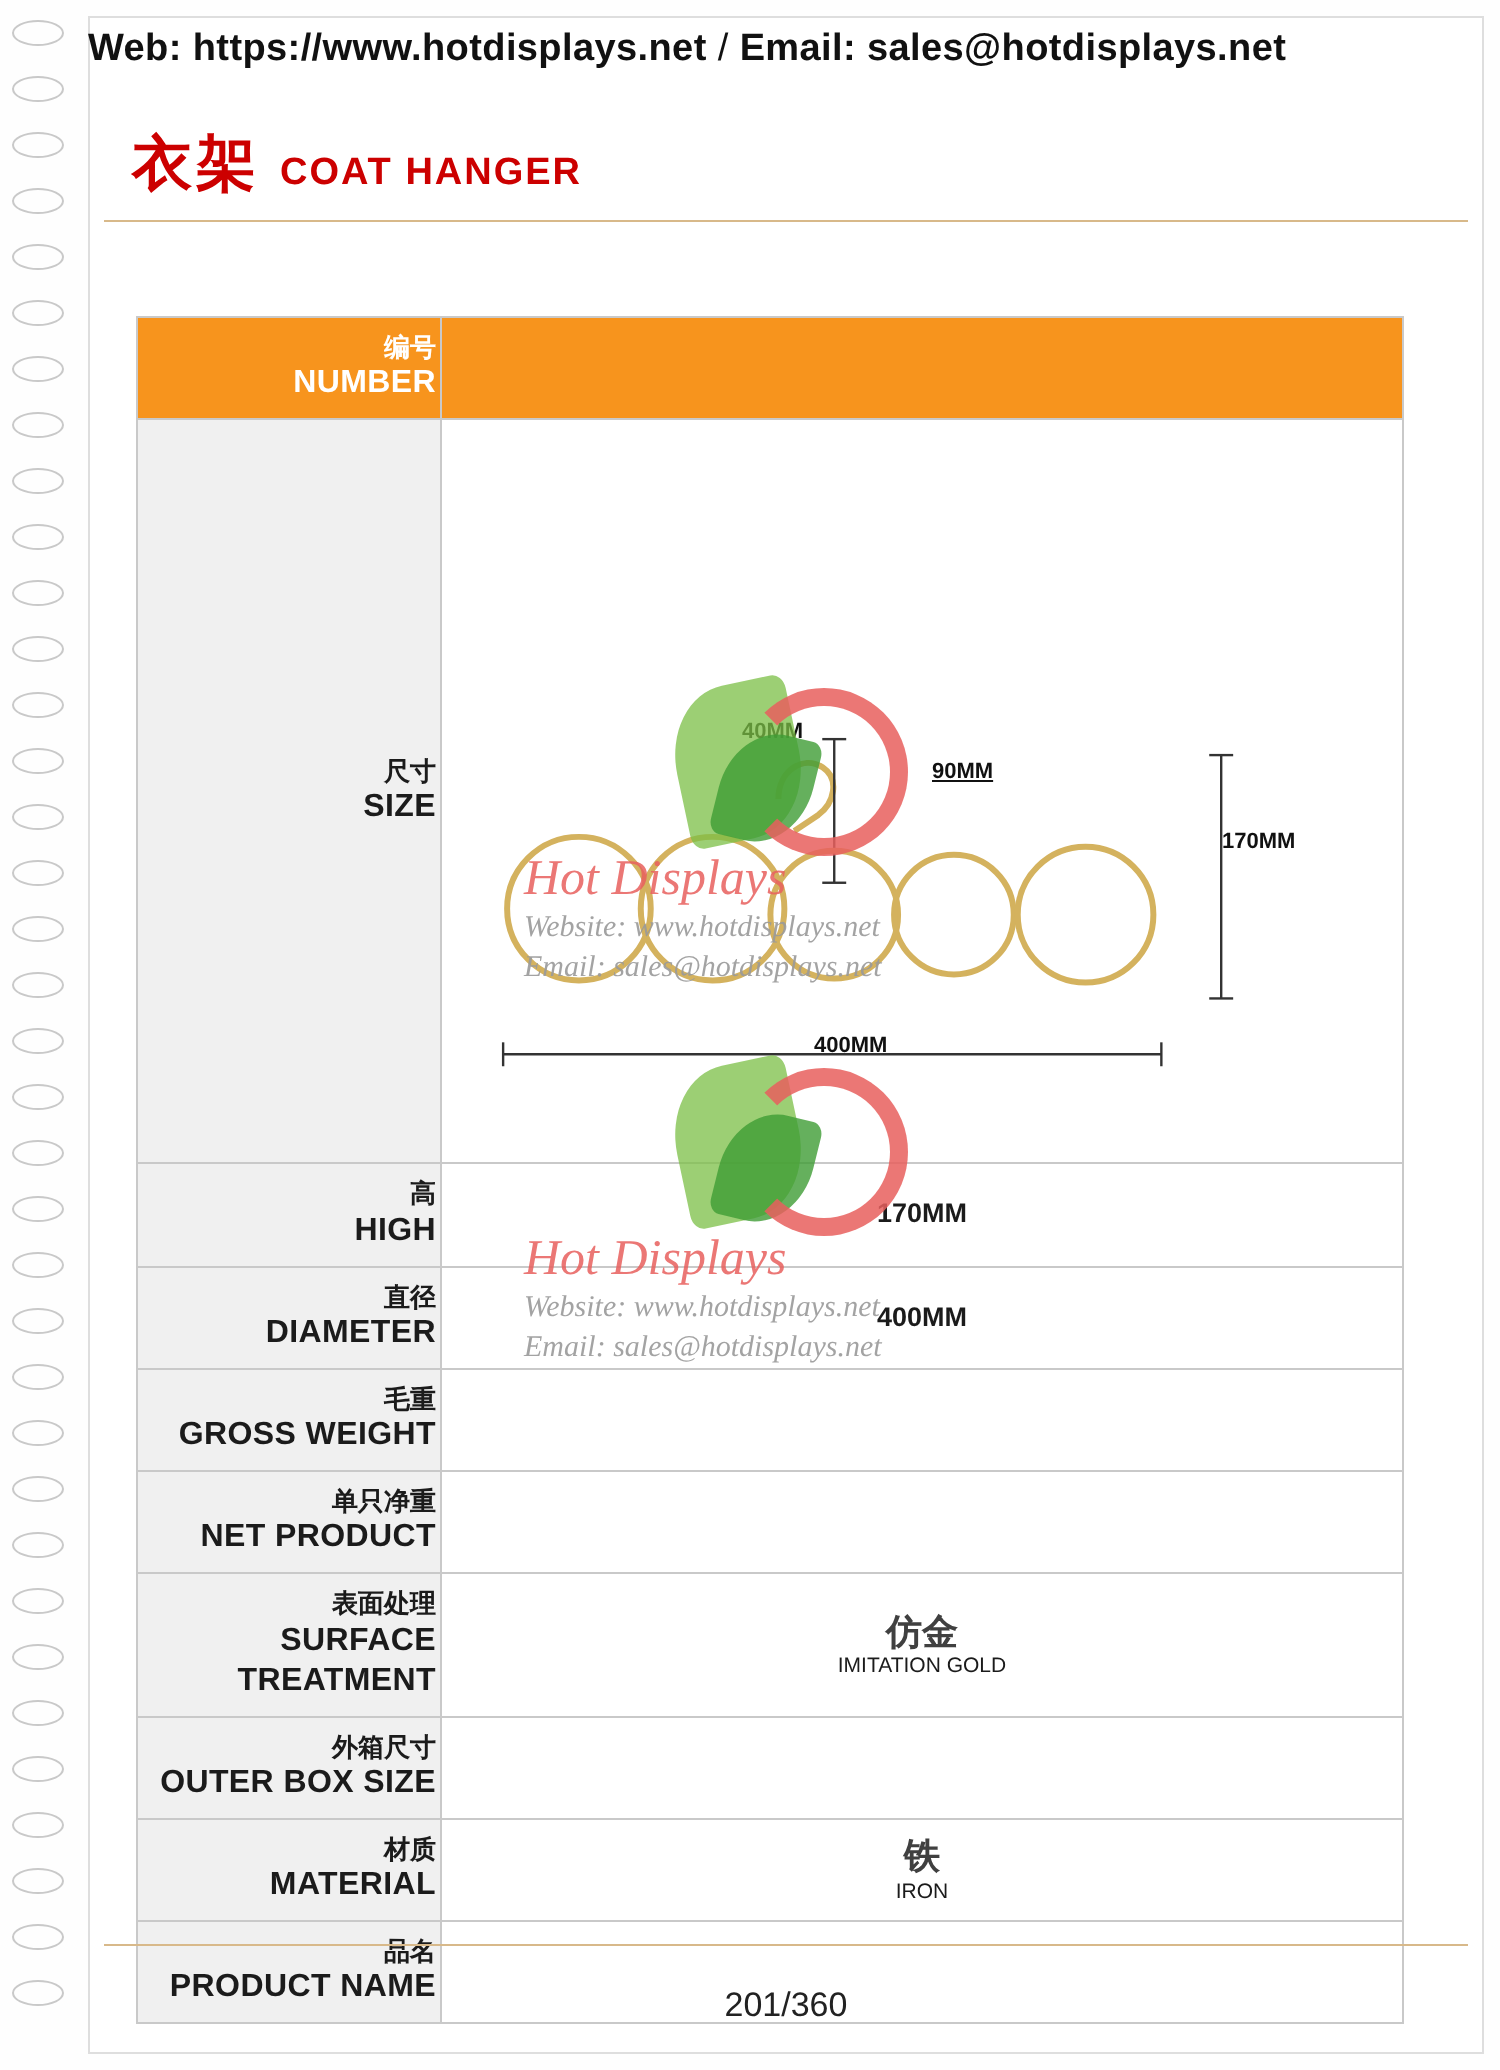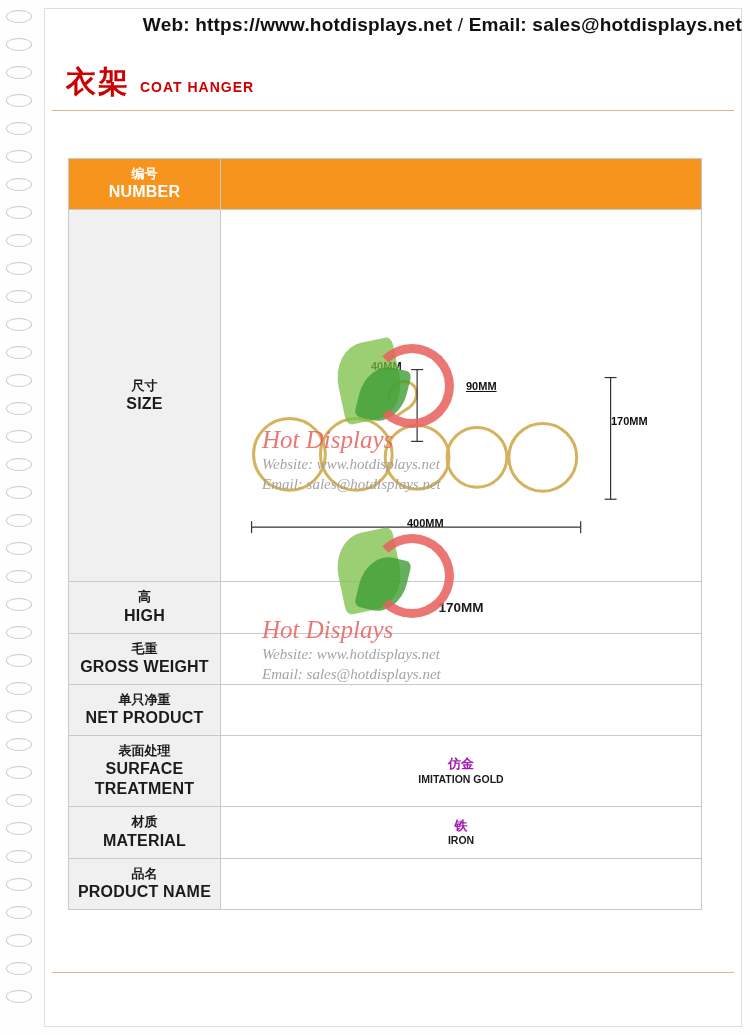--- a/index.html
+++ b/index.html
@@ -33,42 +33,42 @@
     position: absolute;
     left: 44px; top: 8px;
     width: 698px; height: 1019px;
     border: 1px solid #dedede;
     background: #ffffff;
   }
   #header {
     position: absolute;
     left: 44px; top: 14px;
     width: 698px;
-    text-align: right;
+    text-align: left;
     font-size: 19px;
     color: #111;
     font-weight: bold;
     letter-spacing: 0.2px;
   }
   #header .sep { font-weight: normal; }
   #title-block {
     position: absolute;
     left: 66px; top: 62px;
     display: flex;
     align-items: baseline;
     gap: 10px;
   }
   #title-cn {
     font-size: 30px;
     font-weight: bold;
     color: #cc0000;
     letter-spacing: 2px;
   }
   #title-en {
-    font-size: 14px;
+    font-size: 19px;
     font-weight: bold;
     color: #cc0000;
     letter-spacing: 1px;
   }
   #rule {
     position: absolute;
     left: 52px; top: 110px;
     width: 682px; height: 1px;
     background: #d8b98a;
   }
@@ -95,21 +95,21 @@
     border-collapse: collapse;
     table-layout: fixed;
   }
   #spec-table td {
     border: 1px solid #c9c9c9;
     vertical-align: middle;
   }
   .label-cell {
     width: 152px;
     background: #f0f0f0;
-    text-align: center;
+    text-align: right;
     padding: 7px 2px;
     line-height: 1.25;
   }
   .label-cn {
     font-size: 13px;
     font-weight: bold;
     color: #1b1b1b;
     display: block;
   }
   .label-en {
@@ -124,28 +124,28 @@
     border-color: #e08a12;
   }
   .head-row .label-cn, .head-row .label-en { color: #ffffff; }
   .value-cell {
     background: #ffffff;
     text-align: center;
     padding: 6px 4px;
     line-height: 1.25;
   }
   .value-cn {
-    font-size: 13px;
-    font-weight: bold;
-    color: #a21caf;
+    font-size: 18px;
+    font-weight: bold;
+    color: #404040;
     display: block;
   }
   .value-en {
     font-size: 10.5px;
-    font-weight: bold;
+    font-weight: normal;
     color: #1b1b1b;
     display: block;
   }
   .value-plain {
     font-size: 13.5px;
     font-weight: bold;
     color: #1b1b1b;
   }
   #size-row .label-cell { height: 372px; }
   #size-row .value-cell { height: 372px; padding: 0; position: relative; }
@@ -331,20 +331,29 @@
       <tr>
         <td class="label-cell">
           <span class="label-cn">高</span>
           <span class="label-en">HIGH</span>
         </td>
         <td class="value-cell">
           <span class="value-plain">170MM</span>
         </td>
       </tr>
 
+      <tr>
+        <td class="label-cell">
+          <span class="label-cn">直径</span>
+          <span class="label-en">DIAMETER</span>
+        </td>
+        <td class="value-cell">
+          <span class="value-plain">400MM</span>
+        </td>
+      </tr>
 
       <tr>
         <td class="label-cell">
           <span class="label-cn">毛重</span>
           <span class="label-en">GROSS WEIGHT</span>
         </td>
         <td class="value-cell"></td>
       </tr>
 
       <tr>
@@ -360,20 +369,27 @@
         <td class="label-cell">
           <span class="label-cn">表面处理</span>
           <span class="label-en">SURFACE TREATMENT</span>
         </td>
         <td class="value-cell">
           <span class="value-cn">仿金</span>
           <span class="value-en">IMITATION GOLD</span>
         </td>
       </tr>
 
+      <tr>
+        <td class="label-cell">
+          <span class="label-cn">外箱尺寸</span>
+          <span class="label-en">OUTER BOX SIZE</span>
+        </td>
+        <td class="value-cell"></td>
+      </tr>
 
       <tr>
         <td class="label-cell">
           <span class="label-cn">材质</span>
           <span class="label-en">MATERIAL</span>
         </td>
         <td class="value-cell">
           <span class="value-cn">铁</span>
           <span class="value-en">IRON</span>
         </td>
@@ -405,14 +421,15 @@
       <div class="wm-green"></div>
       <div class="wm-green2"></div>
       <div class="wm-ring"></div>
     </div>
     <div class="wm-name">Hot Displays</div>
     <div class="wm-line">Website: www.hotdisplays.net</div>
     <div class="wm-line">Email: sales@hotdisplays.net</div>
   </div>
 
   <div id="rule2"></div>
+  <div id="pagenum">201/360</div>
 
 </div>
 
 </body></html>

